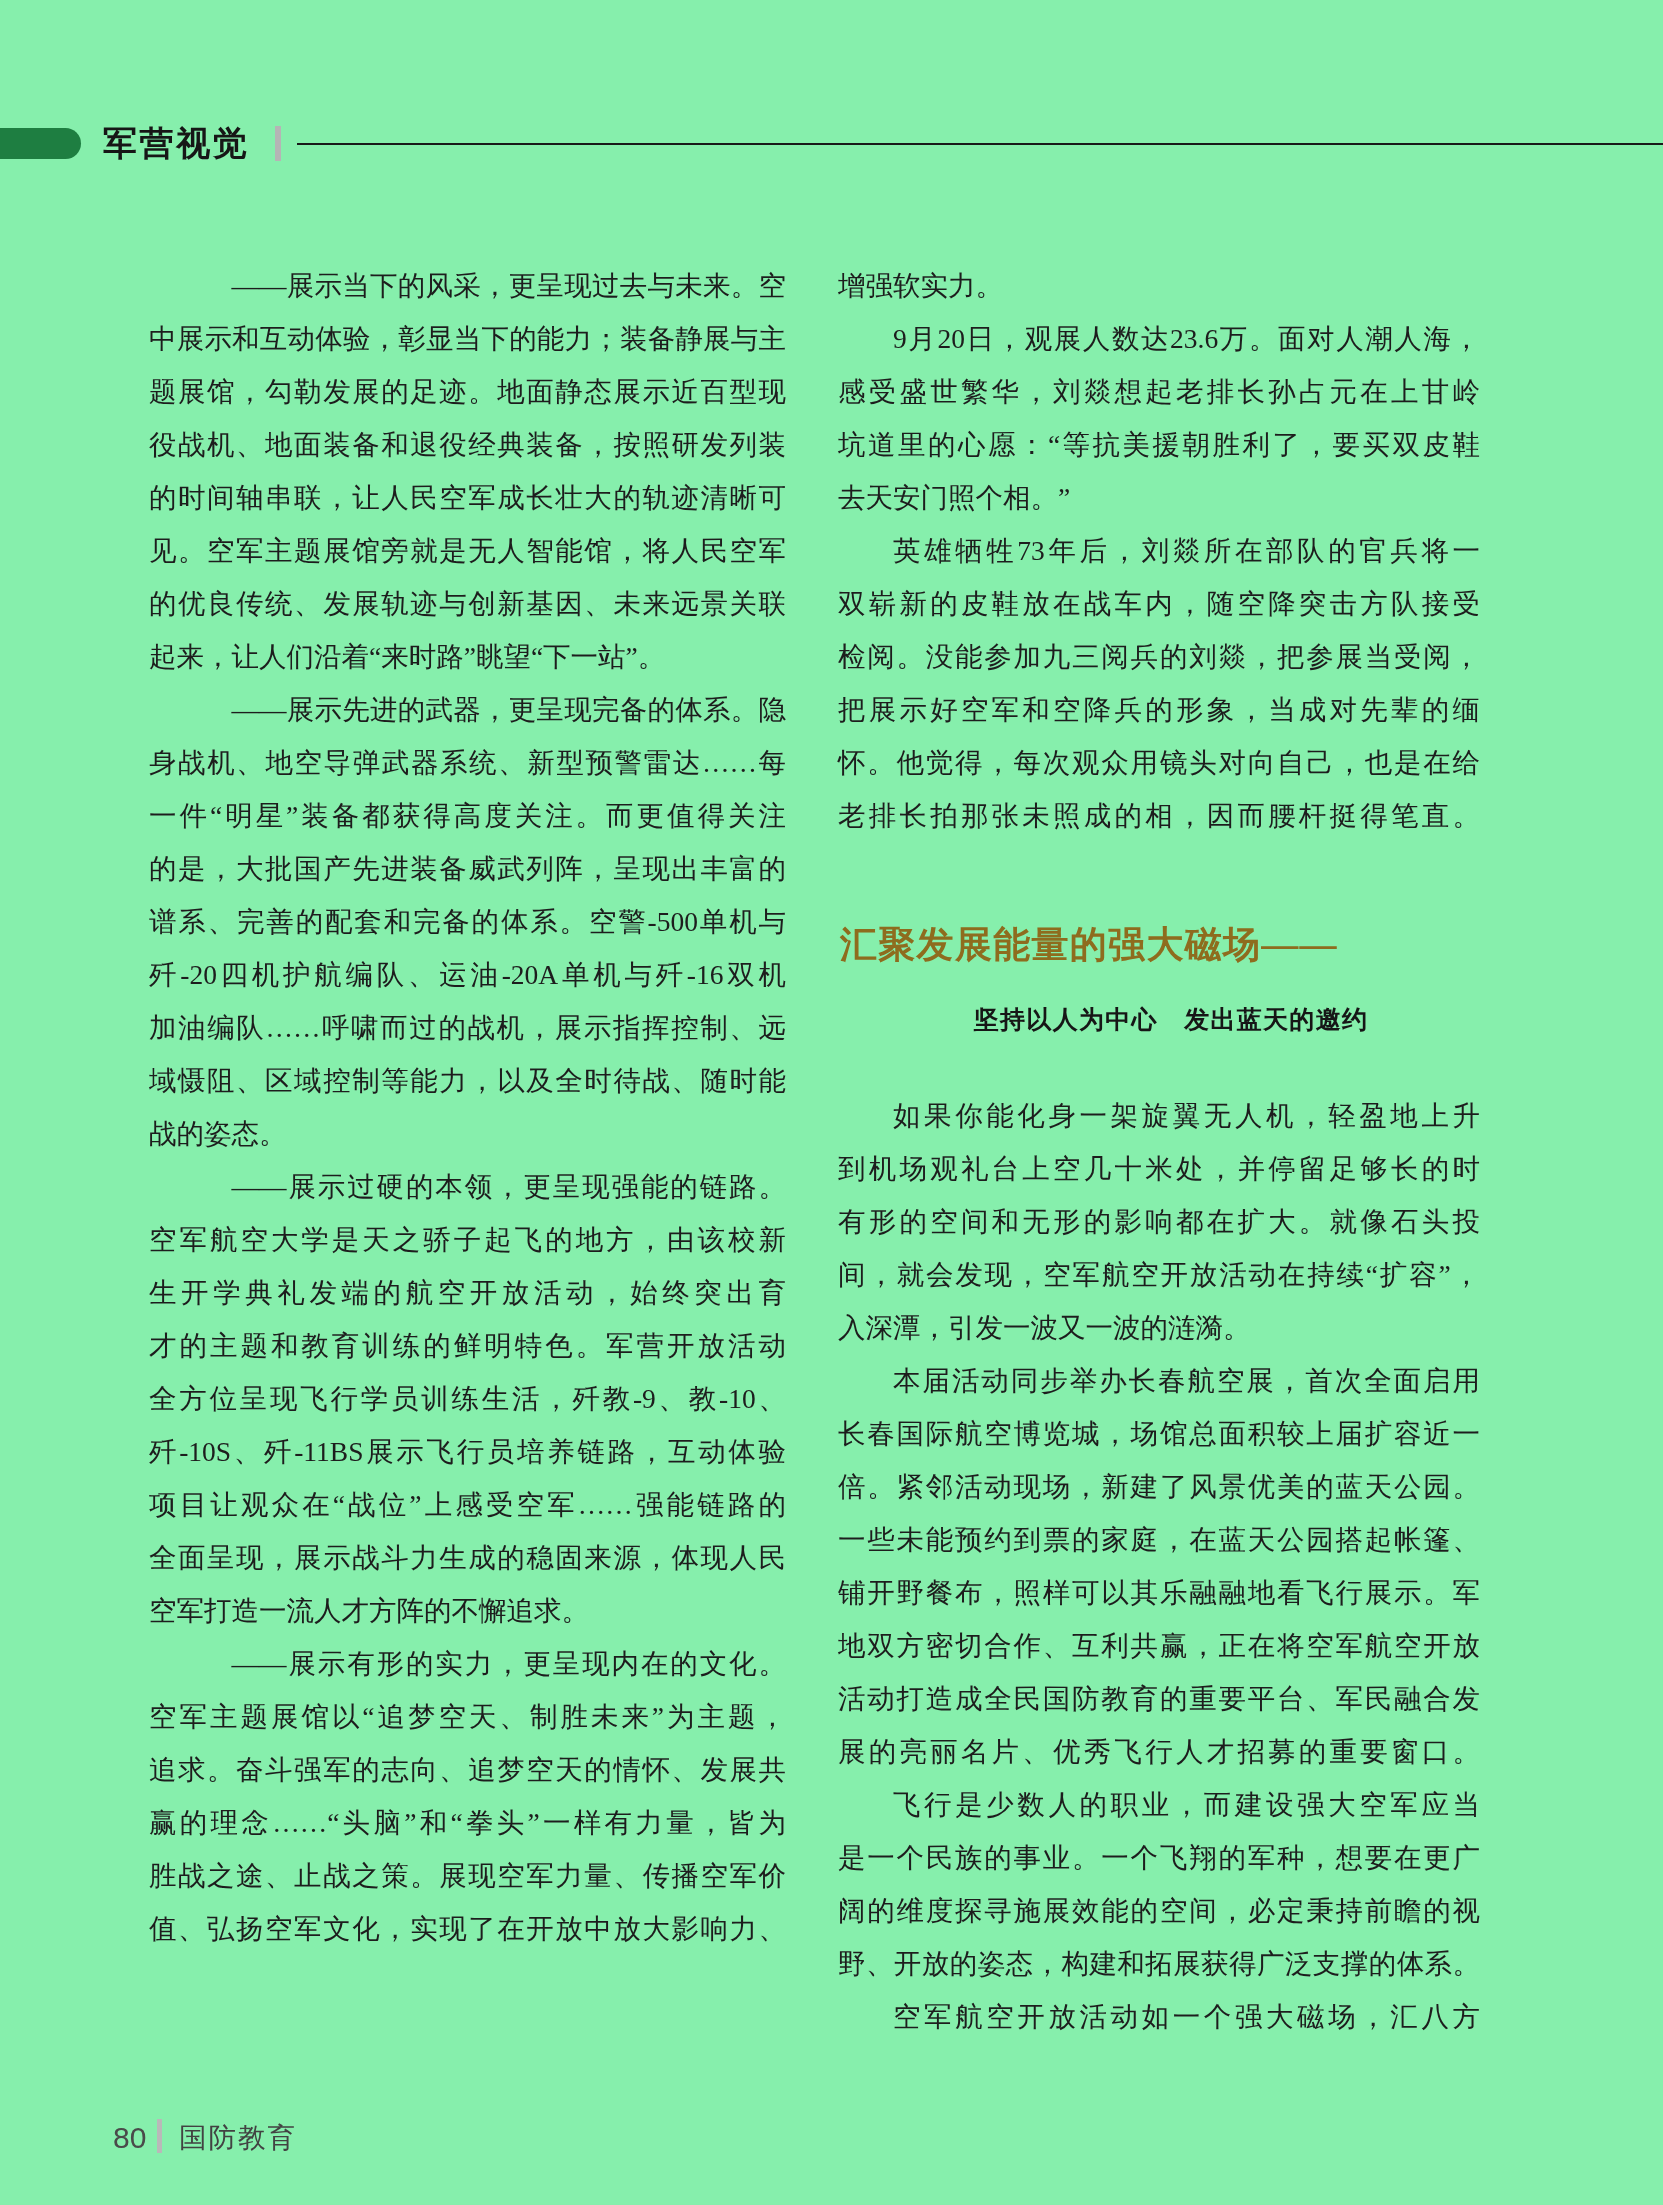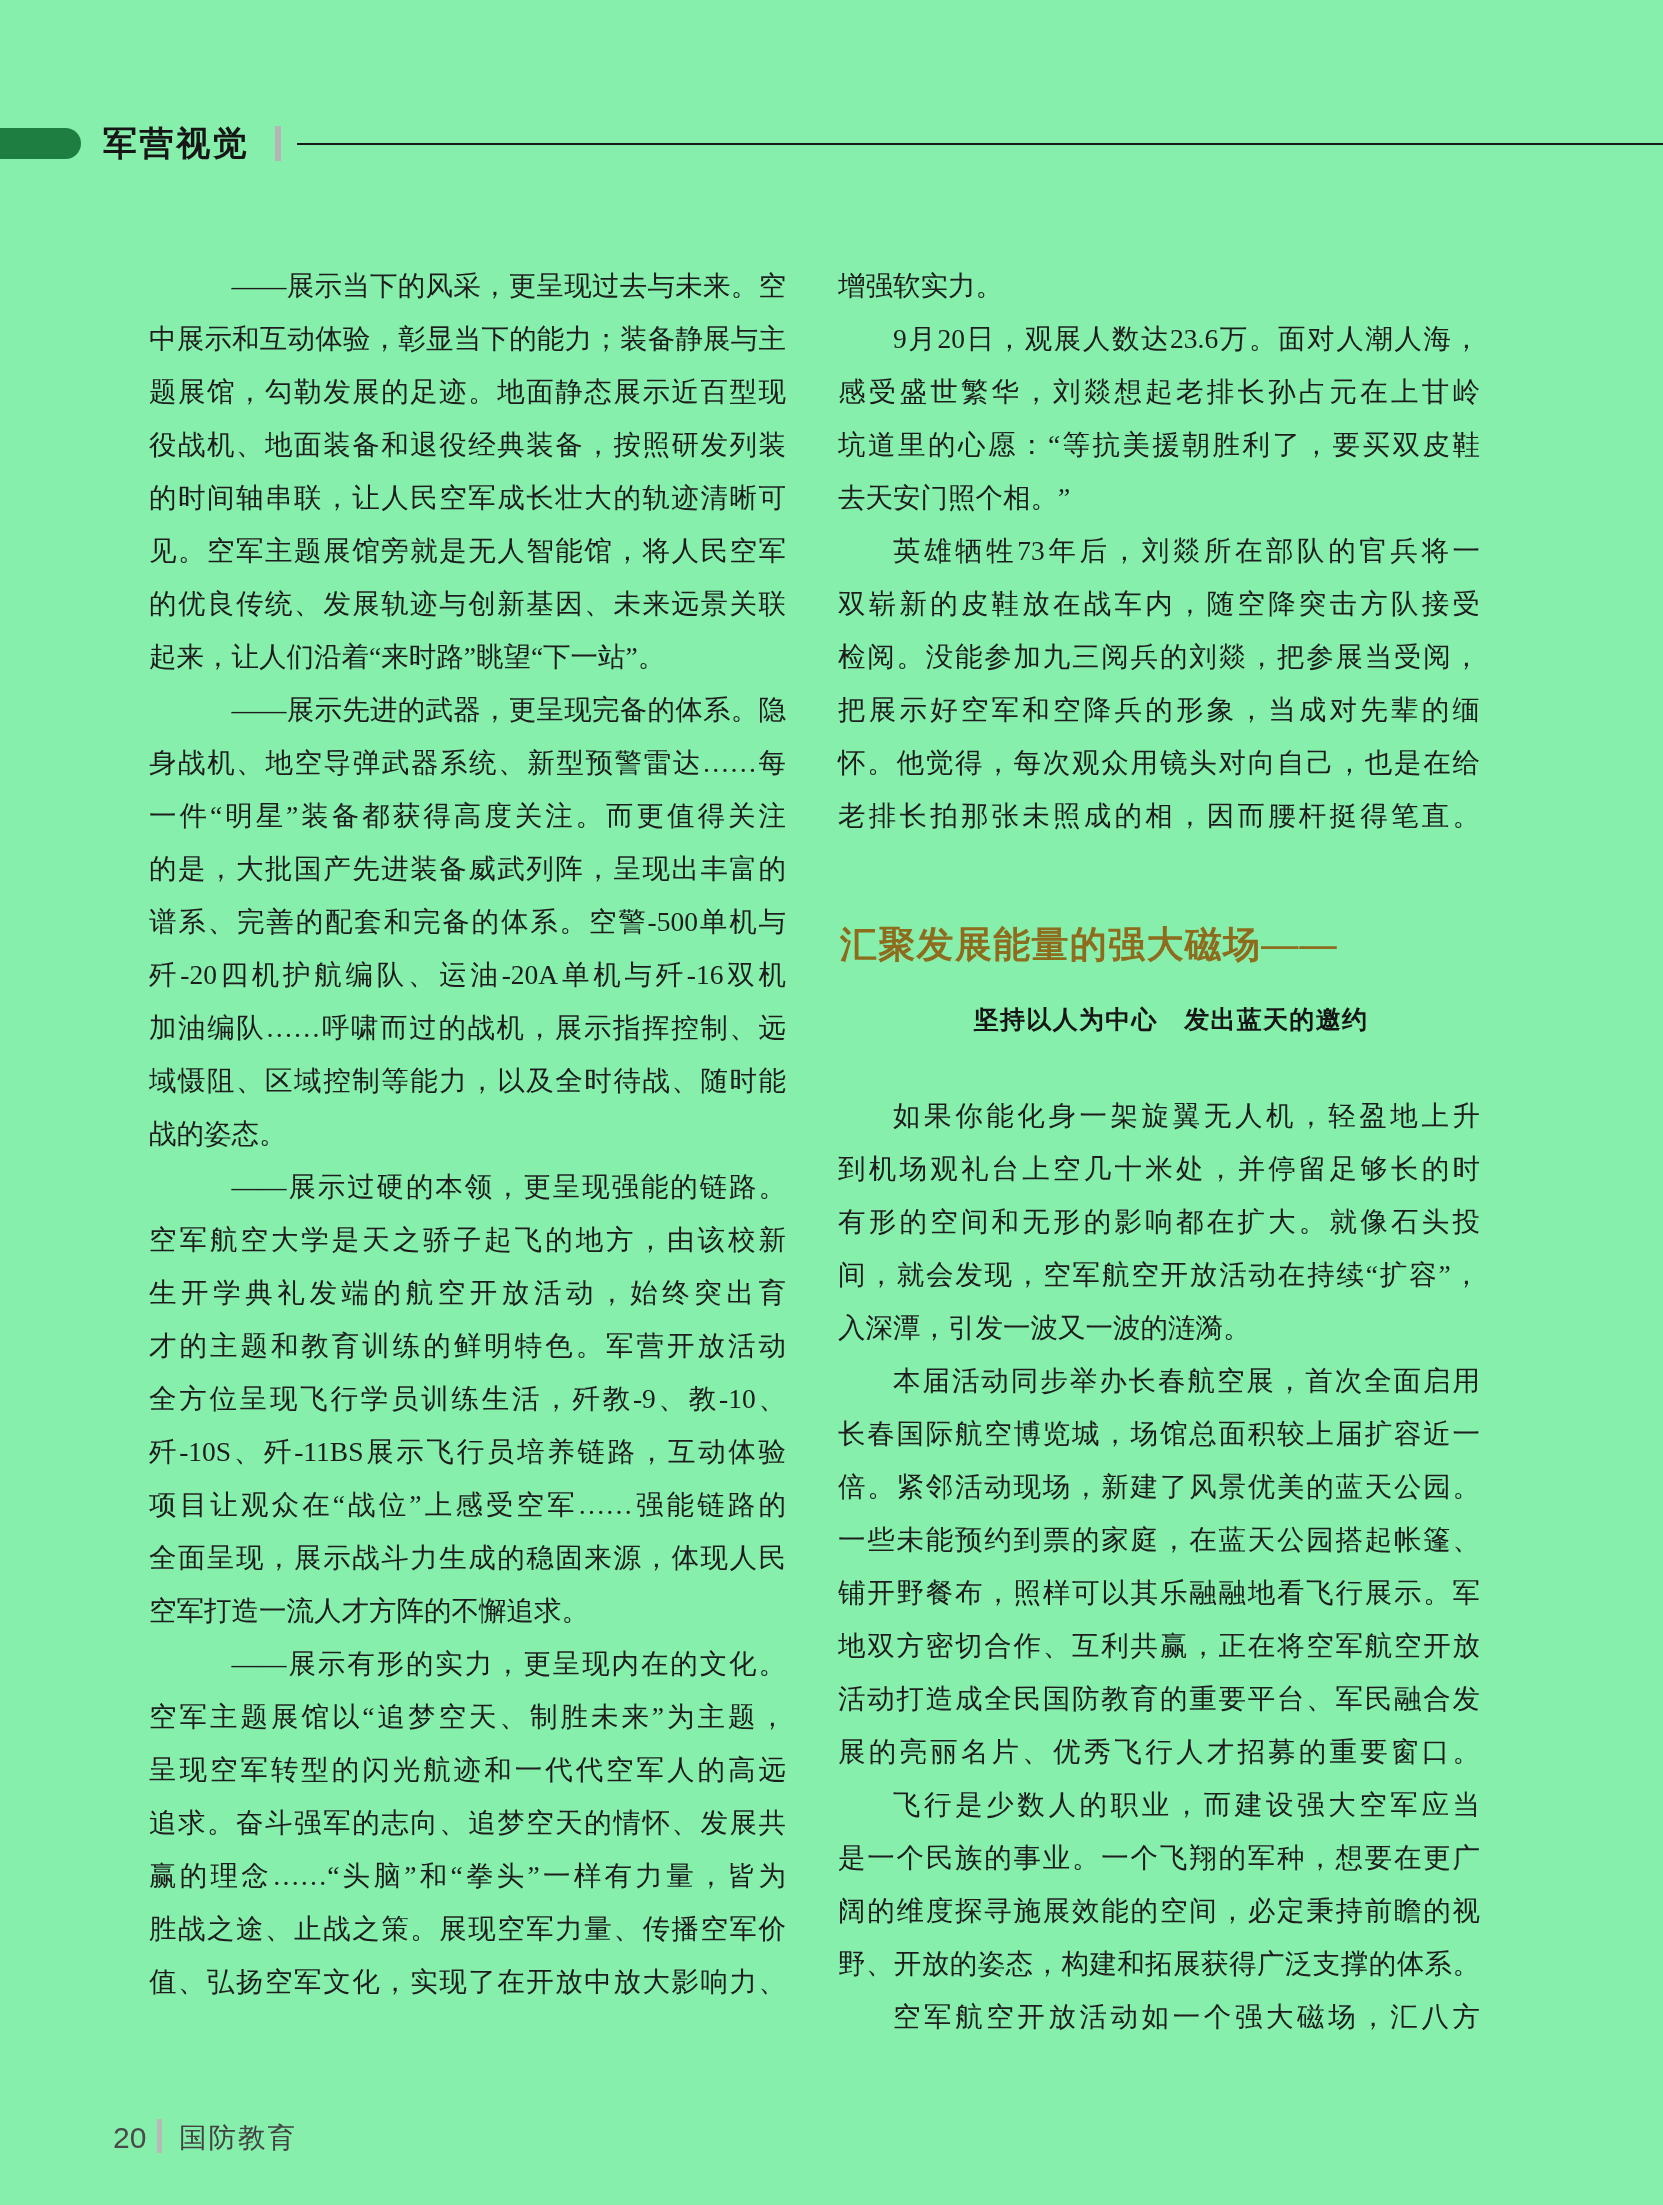--- a/index.html
+++ b/index.html
@@ -86,21 +86,20 @@
         <div class="ln">空军航空大学是天之骄子起飞的地方，由该校新</div>
         <div class="ln">生开学典礼发端的航空开放活动，始终突出育</div>
         <div class="ln">才的主题和教育训练的鲜明特色。军营开放活动</div>
         <div class="ln">全方位呈现飞行学员训练生活，歼教-9、教-10、</div>
         <div class="ln">歼-10S、歼-11BS展示飞行员培养链路，互动体验</div>
         <div class="ln">项目让观众在“战位”上感受空军……强能链路的</div>
         <div class="ln">全面呈现，展示战斗力生成的稳固来源，体现人民</div>
         <div class="ln end">空军打造一流人才方阵的不懈追求。</div>
         <div class="ln p3">——展示有形的实力，更呈现内在的文化。</div>
         <div class="ln">空军主题展馆以“追梦空天、制胜未来”为主题，</div>
-        <div class="ln">呈现空军转型的闪光航迹和一代代空军人的高远</div>
         <div class="ln">追求。奋斗强军的志向、追梦空天的情怀、发展共</div>
         <div class="ln">赢的理念……“头脑”和“拳头”一样有力量，皆为</div>
         <div class="ln">胜战之途、止战之策。展现空军力量、传播空军价</div>
         <div class="ln">值、弘扬空军文化，实现了在开放中放大影响力、</div>
       </section>
 
     <section class="col col-right-a">
         <div class="ln end">增强软实力。</div>
         <div class="ln p2">9月20日，观展人数达23.6万。面对人潮人海，</div>
         <div class="ln">感受盛世繁华，刘燚想起老排长孙占元在上甘岭</div>
@@ -133,19 +132,19 @@
         <div class="ln">展的亮丽名片、优秀飞行人才招募的重要窗口。</div>
         <div class="ln p2">飞行是少数人的职业，而建设强大空军应当</div>
         <div class="ln">是一个民族的事业。一个飞翔的军种，想要在更广</div>
         <div class="ln">阔的维度探寻施展效能的空间，必定秉持前瞻的视</div>
         <div class="ln">野、开放的姿态，构建和拓展获得广泛支撑的体系。</div>
         <div class="ln p2">空军航空开放活动如一个强大磁场，汇八方</div>
       </section>
   </div>
 
   <div>
-    <span class="ftr-num">20</span>
+    <span class="ftr-num">80</span>
     <span class="ftr-bar"></span>
     <span class="ftr-label">国防教育</span>
   </div>
 
 </div>
 
 
 </body></html>

